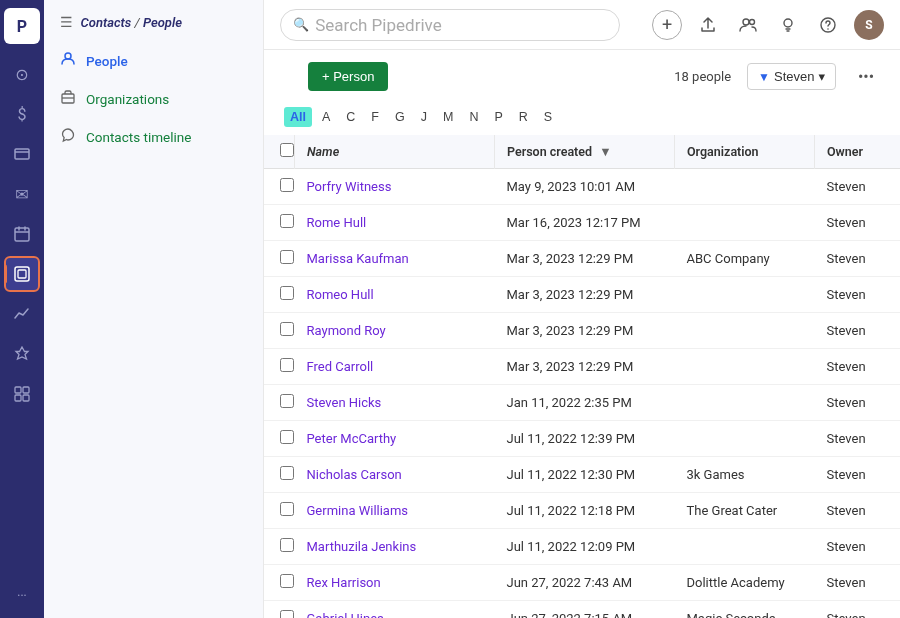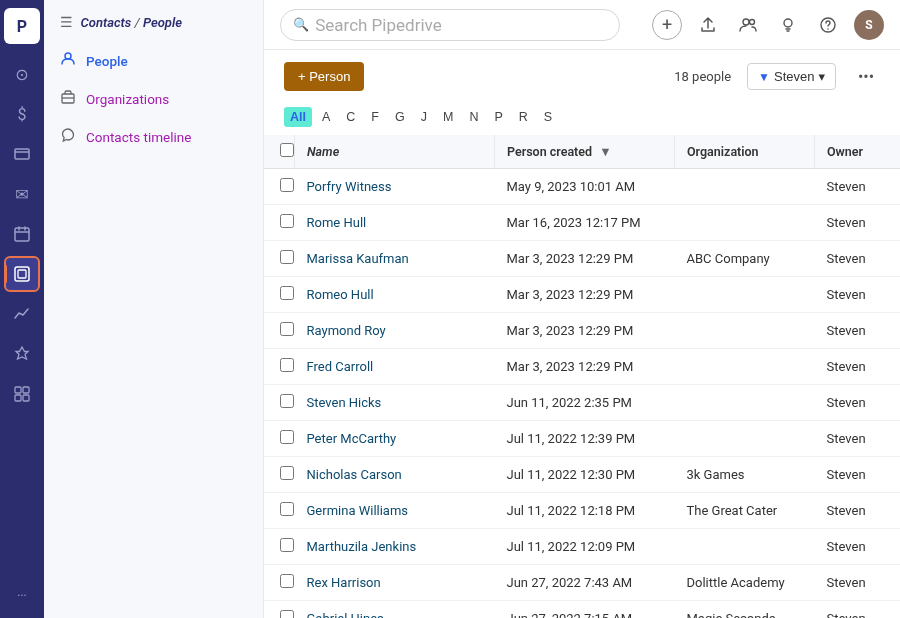--- a/index.html
+++ b/index.html
@@ -78,21 +78,21 @@
     }
     .hamburger { color: #666; font-size: 14px; cursor: pointer; }
     .breadcrumb { font-size: 13px; color: #555; font-style: italic; }
     .breadcrumb span { color: #2c2d6e; font-weight: 600; }
 
     .sidebar-nav { padding: 4px 0; }
     .sidebar-item {
       display: flex; align-items: center; gap: 10px;
       padding: 9px 16px;
       cursor: pointer;
-      color: #a21caf;
+      color: #15803d;
       font-size: 13.5px;
       border-radius: 0;
     }
     .sidebar-item.active { color: #2c63e8; font-weight: 500; }
     .sidebar-item .si-icon { font-size: 15px; }
 
     
     .main {
       flex: 1;
       display: flex;
@@ -144,29 +144,29 @@
       flex-direction: column;
       overflow: hidden;
       padding: 0;
     }
     .content-header {
       padding: 12px 20px;
       display: flex; align-items: center; gap: 16px;
       flex-shrink: 0;
     }
     .add-person-btn {
-      background: #a16207;
+      background: #15803d;
       color: #fff;
       border: none;
       border-radius: 4px;
       padding: 7px 14px;
       font-size: 13px;
       font-weight: 500;
       cursor: pointer;
-      display: flex; align-items: center; gap: 5px;
+      display: flex; align-items: center; gap: 5px; margin-left: 24px;
     }
     .people-count {
       margin-left: auto;
       font-size: 13px;
       color: #444;
     }
     .filter-btn {
       display: flex; align-items: center; gap: 4px;
       border: 1px solid #d0d0d0;
       border-radius: 4px;
@@ -235,21 +235,21 @@
 
     tbody tr {
       border-bottom: 1px solid #f0f0f0;
     }
     tbody td {
       padding: 9px 12px;
       font-size: 13px;
       color: #333;
     }
     .td-check { padding: 9px 0 9px 16px; }
-    .person-link { color: #0c4a6e; cursor: pointer; }
+    .person-link { color: #6d28d9; cursor: pointer; }
 
     input[type="checkbox"] {
       width: 14px; height: 14px; cursor: pointer;
       accent-color: #2c63e8;
     }
 
     
     .table-container::-webkit-scrollbar { width: 6px; }
     .table-container::-webkit-scrollbar-thumb { background: #ccc; border-radius: 3px; }
   </style>
@@ -498,21 +498,21 @@
     <td>Steven</td>
 
   </tr>
             <tr>
     <td class="td-check">
       <input type="checkbox" style="">
     </td>
     <td>
       <span class="person-link">Steven Hicks</span>
     </td>
-    <td>Jun 11, 2022 2:35 PM</td>
+    <td>Jan 11, 2022 2:35 PM</td>
     <td></td>
     <td>Steven</td>
 
   </tr>
             <tr>
     <td class="td-check">
       <input type="checkbox" style="">
     </td>
     <td>
       <span class="person-link">Peter McCarthy</span>

